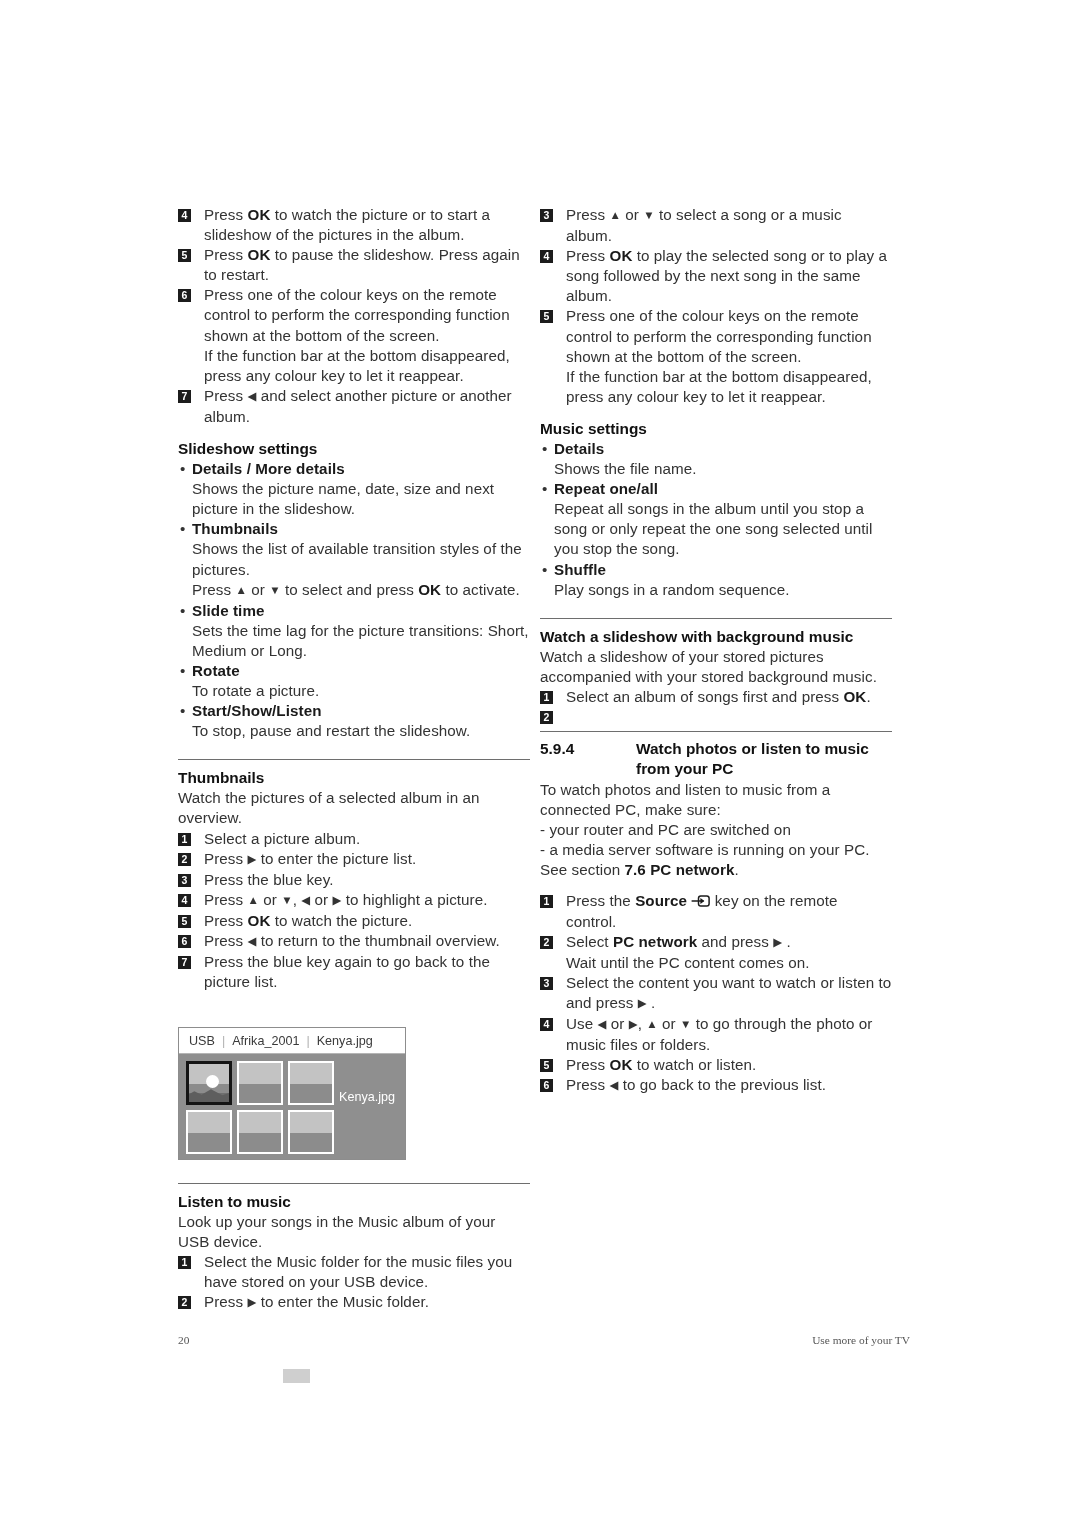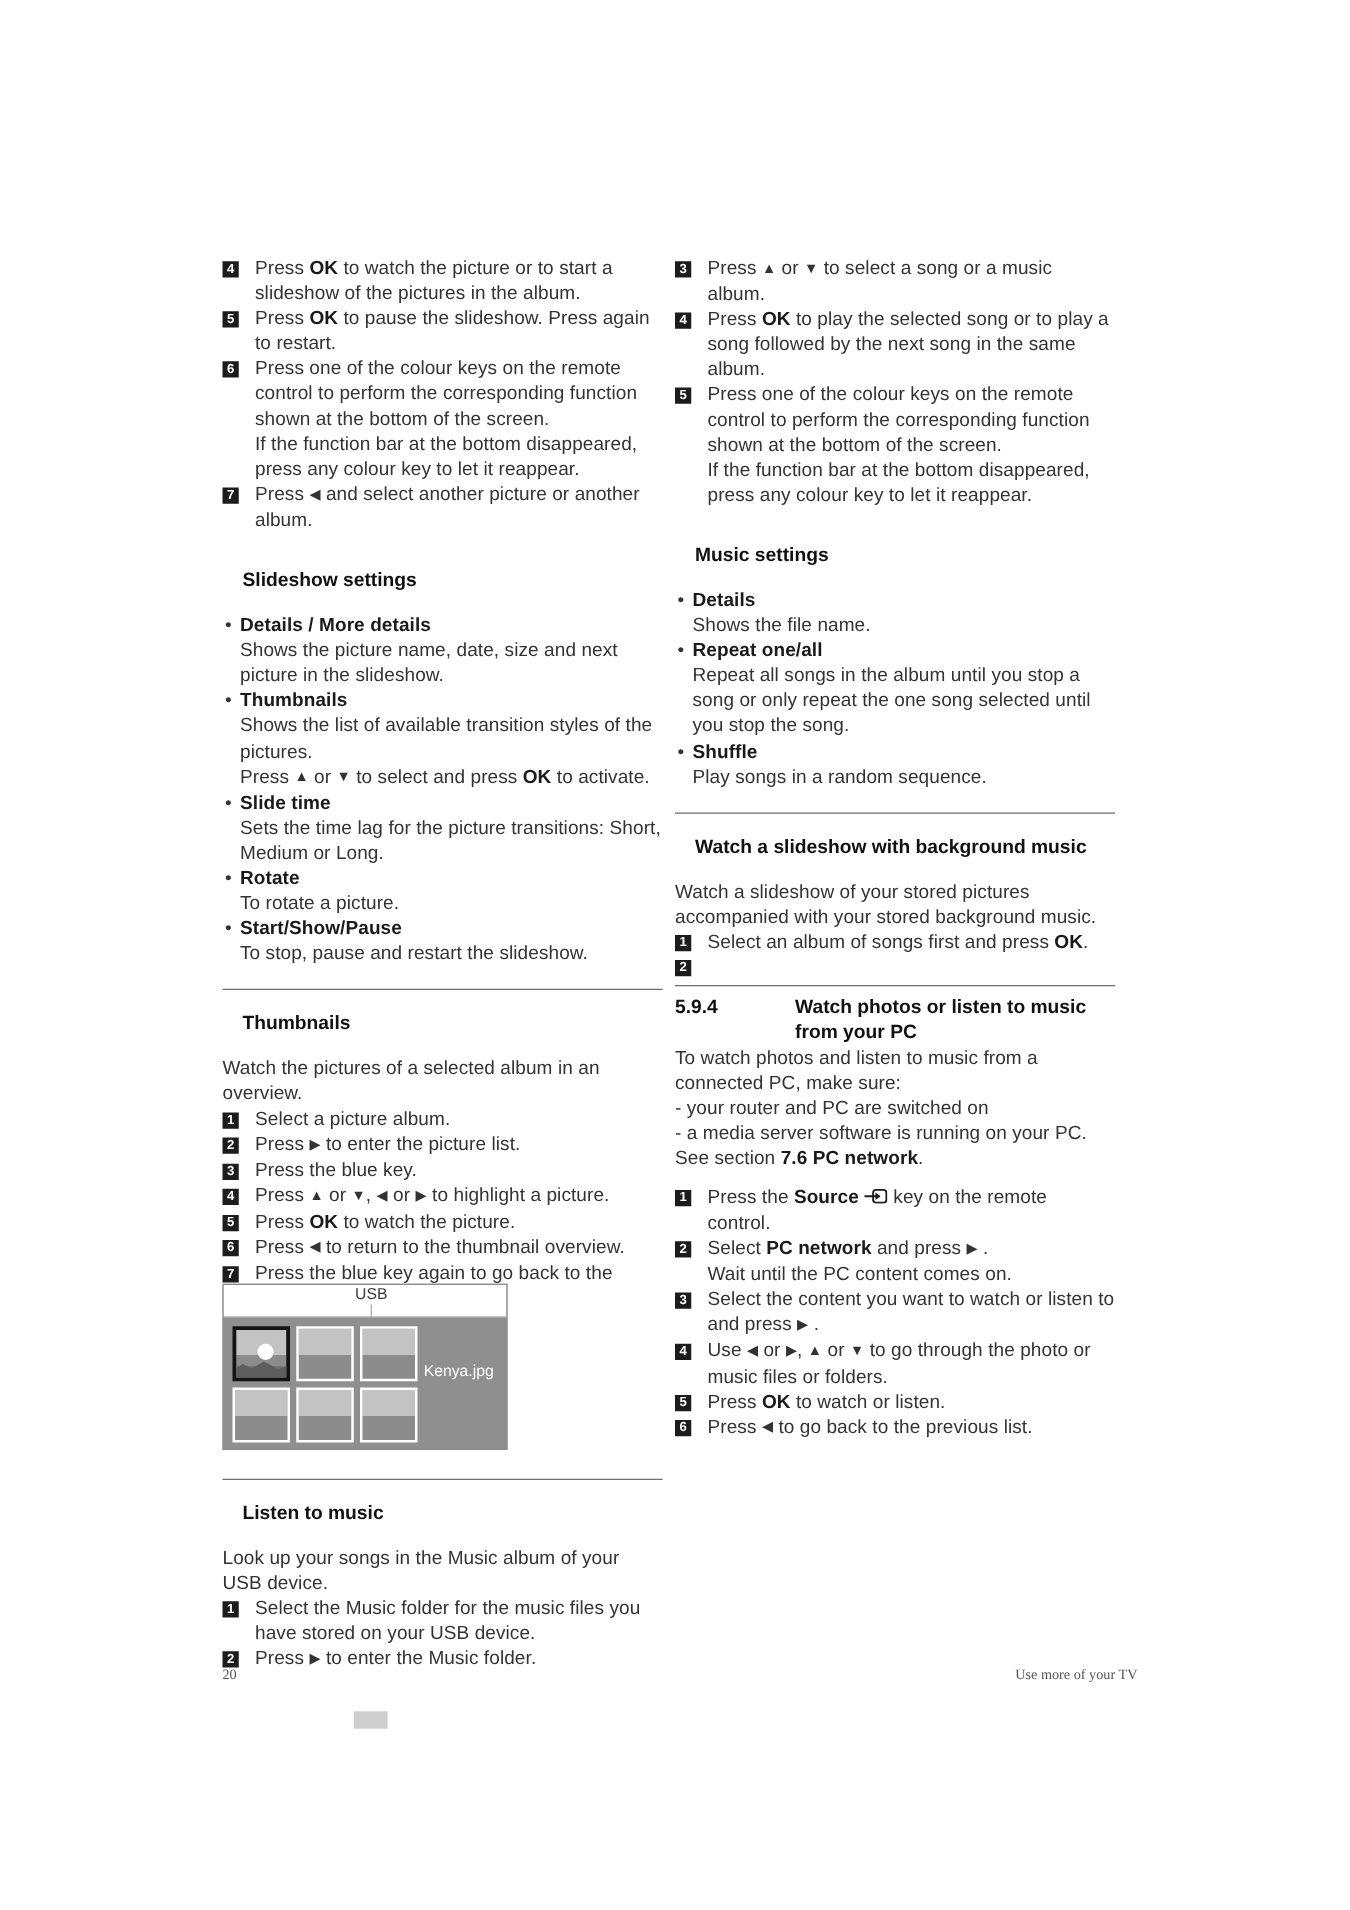--- a/index.html
+++ b/index.html
@@ -45,21 +45,21 @@
   .bullets { margin:0; padding:0; list-style:none; }
   .bitem { position:relative; padding-left:14px; }
   .bdot {
     position:absolute; left:2px; top:0;
     font-size:15.2px; line-height:20.1px; color:#333;
   }
   .bterm { font-weight:bold; color:#1a1a1a; }
 
   
   h2.sec {
-    margin:16px; padding:0;
+    margin:0; padding:0;
     font-size:15.4px; line-height:21px;
     font-weight:bold; color:#111111;
   }
   .numhead {
     display:flex; gap:0px; align-items:flex-start;
     font-size:15.4px; line-height:20.5px; font-weight:bold; color:#111111;
   }
   .numhead .nh-num { width:58px; flex:0 0 58px; }
   .numhead .nh-txt { flex:1 1 auto;margin-left:38px; }
 
@@ -97,21 +97,20 @@
   }
   .fig-bar {
     height:26px;
     background:#ffffff;
     border-bottom:1px solid #b5b5b5;
     display:flex; align-items:center;
     padding-left:10px;
     box-sizing:border-box;
     font-size:12.6px;
     color:#3a3a3a;
-    flex-direction:column;
   }
   .fig-bar .sep { color:#b0b0b0; margin:0 7px; }
   .fig-body {
     position:relative;
     height:105px;
     background:#8f8f8f;
     padding:7px 0 0 7px;
     box-sizing:border-box;
   }
   .thumbs { display:grid; grid-template-columns:repeat(3, 46px); grid-template-rows:repeat(2,44px); gap:5px; }
@@ -209,21 +208,21 @@
         <span class="bterm">Slide time</span><br>
         <span>Sets the time lag for the picture transitions: Short, Medium or Long.</span>
       </li>
       <li class="bitem txt">
         <span class="bdot">•</span>
         <span class="bterm">Rotate</span><br>
         <span>To rotate a picture.</span>
       </li>
       <li class="bitem txt">
         <span class="bdot">•</span>
-        <span class="bterm">Start/Show/Pause</span><br>
+        <span class="bterm">Start/Show/Listen</span><br>
         <span>To stop, pause and restart the slideshow.</span>
       </li>
     </ul>
 
     <div class="gap-l"></div>
     <hr class="rule">
 
     <h2 class="sec">Thumbnails</h2>
     <div class="txt">Watch the pictures of a selected album in an overview.</div>
 

